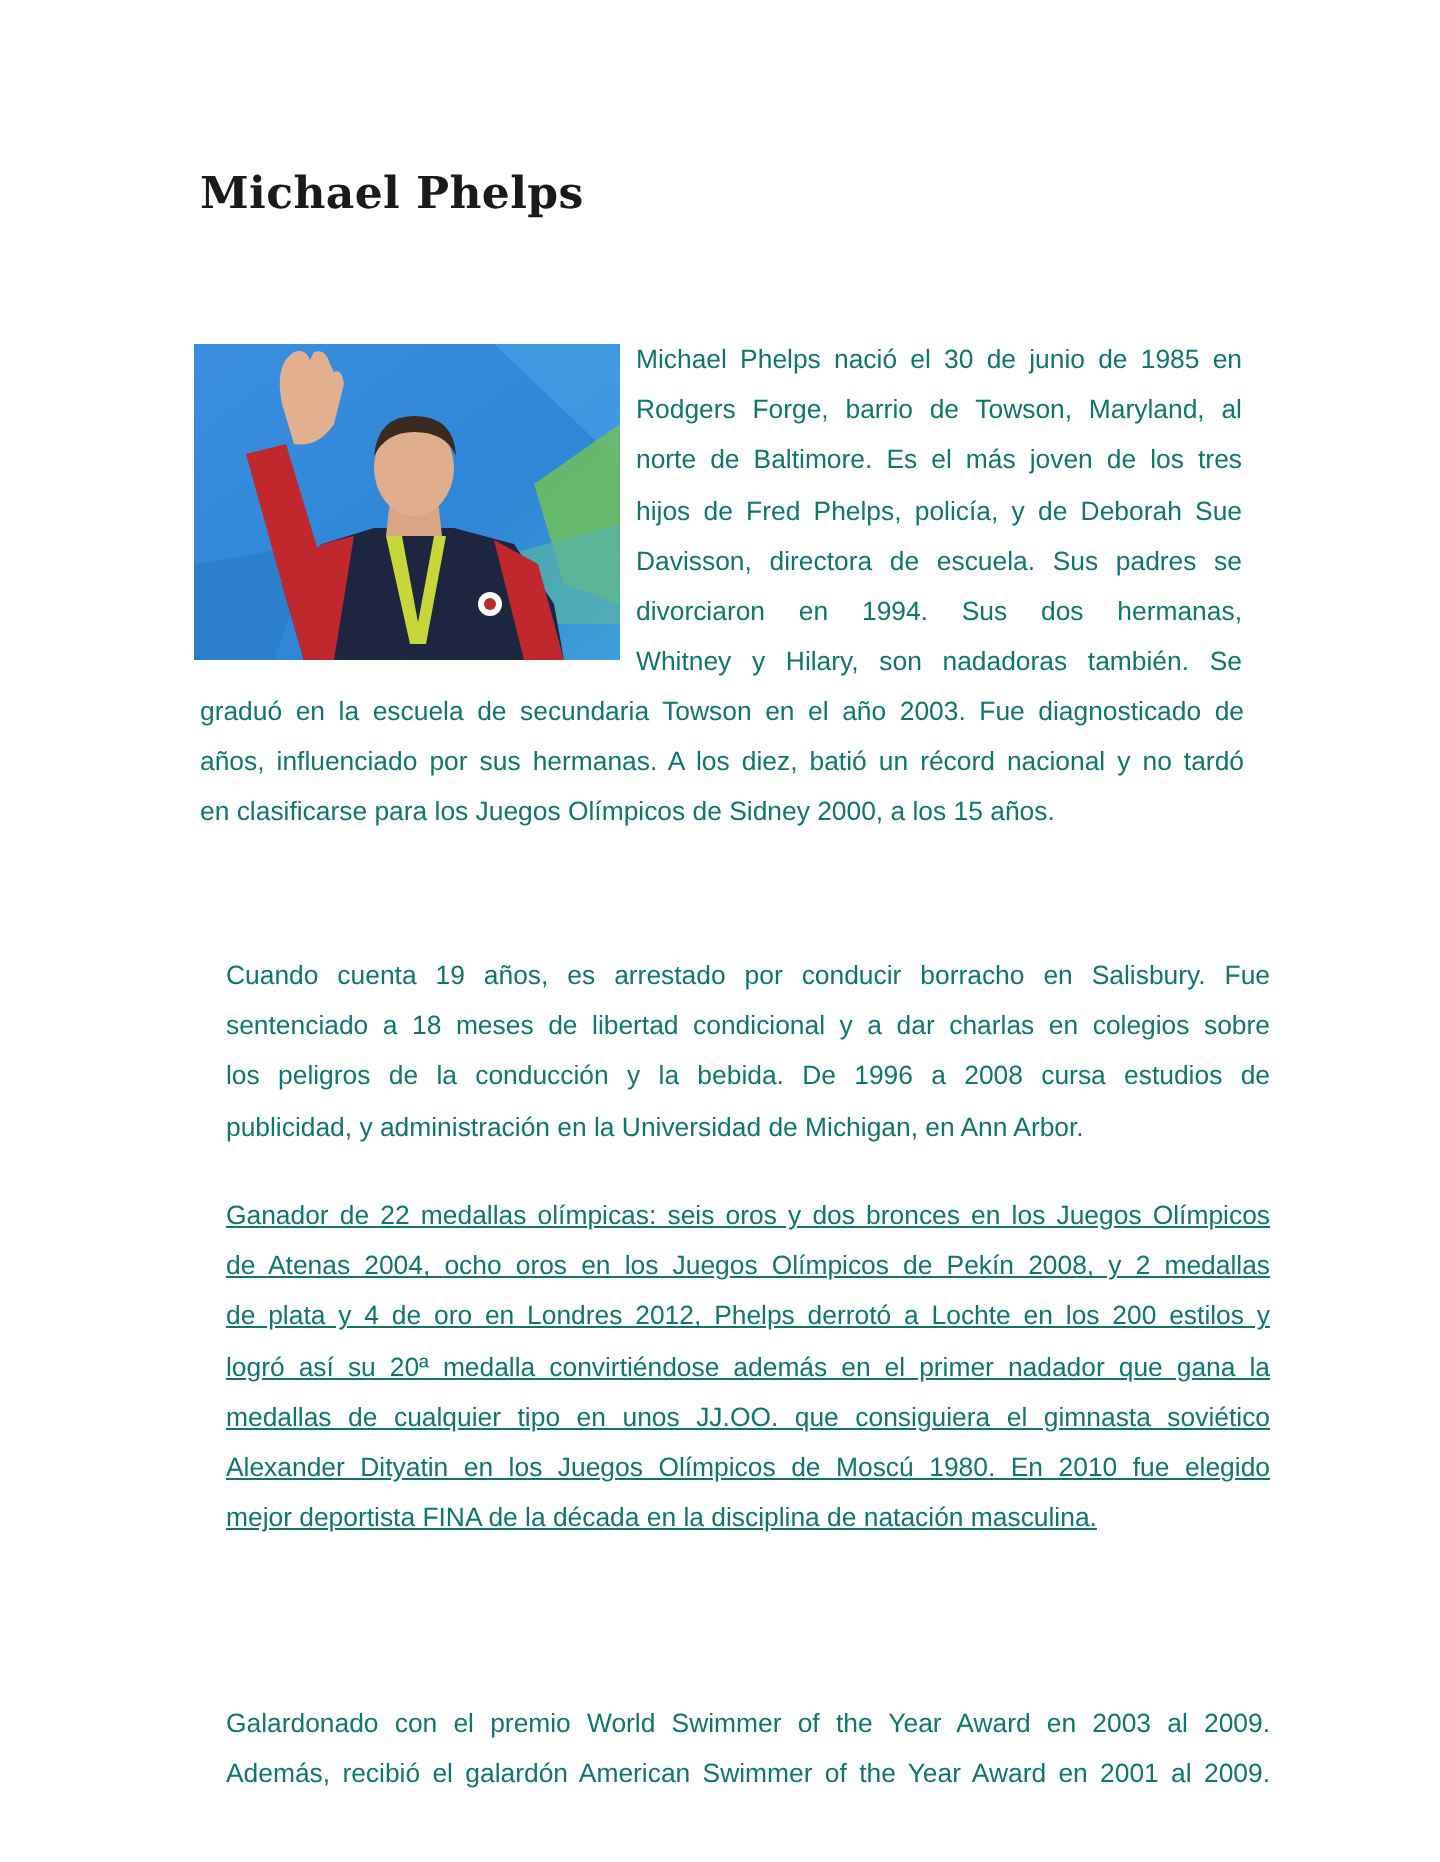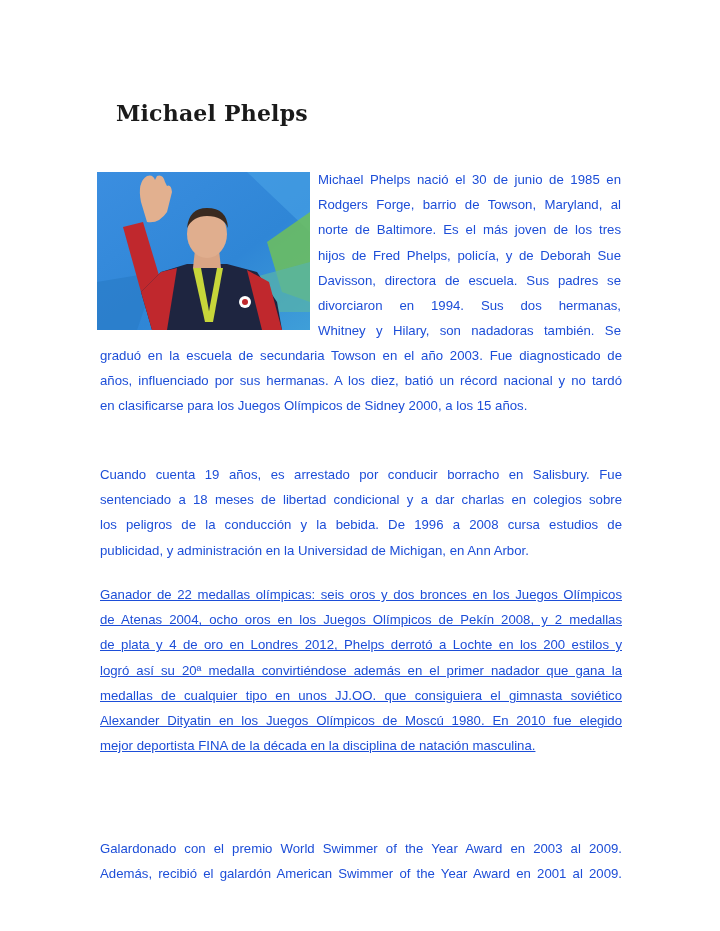--- a/index.html
+++ b/index.html
@@ -1,38 +1,38 @@
 <!DOCTYPE html>
 <html><head>
 <meta charset="utf-8">
 <style>
   html, body { margin: 0; padding: 0; background: #ffffff; }
   body { width: 720px; height: 931px; position: relative; overflow: hidden; }
   .page { position: absolute; left: 0; top: 0; width: 720px; height: 931px; background: #ffffff; }
   .title {
     position: absolute; left: 100px; top: 84px;
     font-family: "DejaVu Serif", serif; font-weight: bold; font-size: 22px;
-    color: #1a1a1a; letter-spacing: 0.2px; margin: 16px;
+    color: #1a1a1a; letter-spacing: 0.2px; margin: 0;
   }
   .photo {
     position: absolute; left: 97px; top: 172px; width: 213px; height: 158px;
     overflow: hidden;
   }
   .photo svg { display: block; width: 100%; height: 100%; }
   .body-text {
-    font-family: "Liberation Sans", sans-serif; font-size: 13.2px; color: #1d4ed8;
+    font-family: "Liberation Sans", sans-serif; font-size: 13.2px; color: #0f766e;
     line-height: 25.2px; text-align: justify;
   }
   .para1-right {
     position: absolute; left: 318px; top: 167px; width: 303px;
   }
   .para1-full {
     position: absolute; left: 100px; top: 343px; width: 522px;
   }
-  .para { position: absolute; left: 100px; width: 522px; margin: 0; }
+  .para { position: absolute; left: 100px; width: 522px; margin: 13px; }
   .p2 { top: 462px; }
   .p3 { top: 582px; text-decoration: underline; }
   .p4 { top: 836px; }
   .line { display: block; text-align: justify; text-align-last: justify; white-space: nowrap; }
   .line.last { text-align-last: left; }
 </style>
 </head>
 <body>
 
 <div class="page">

